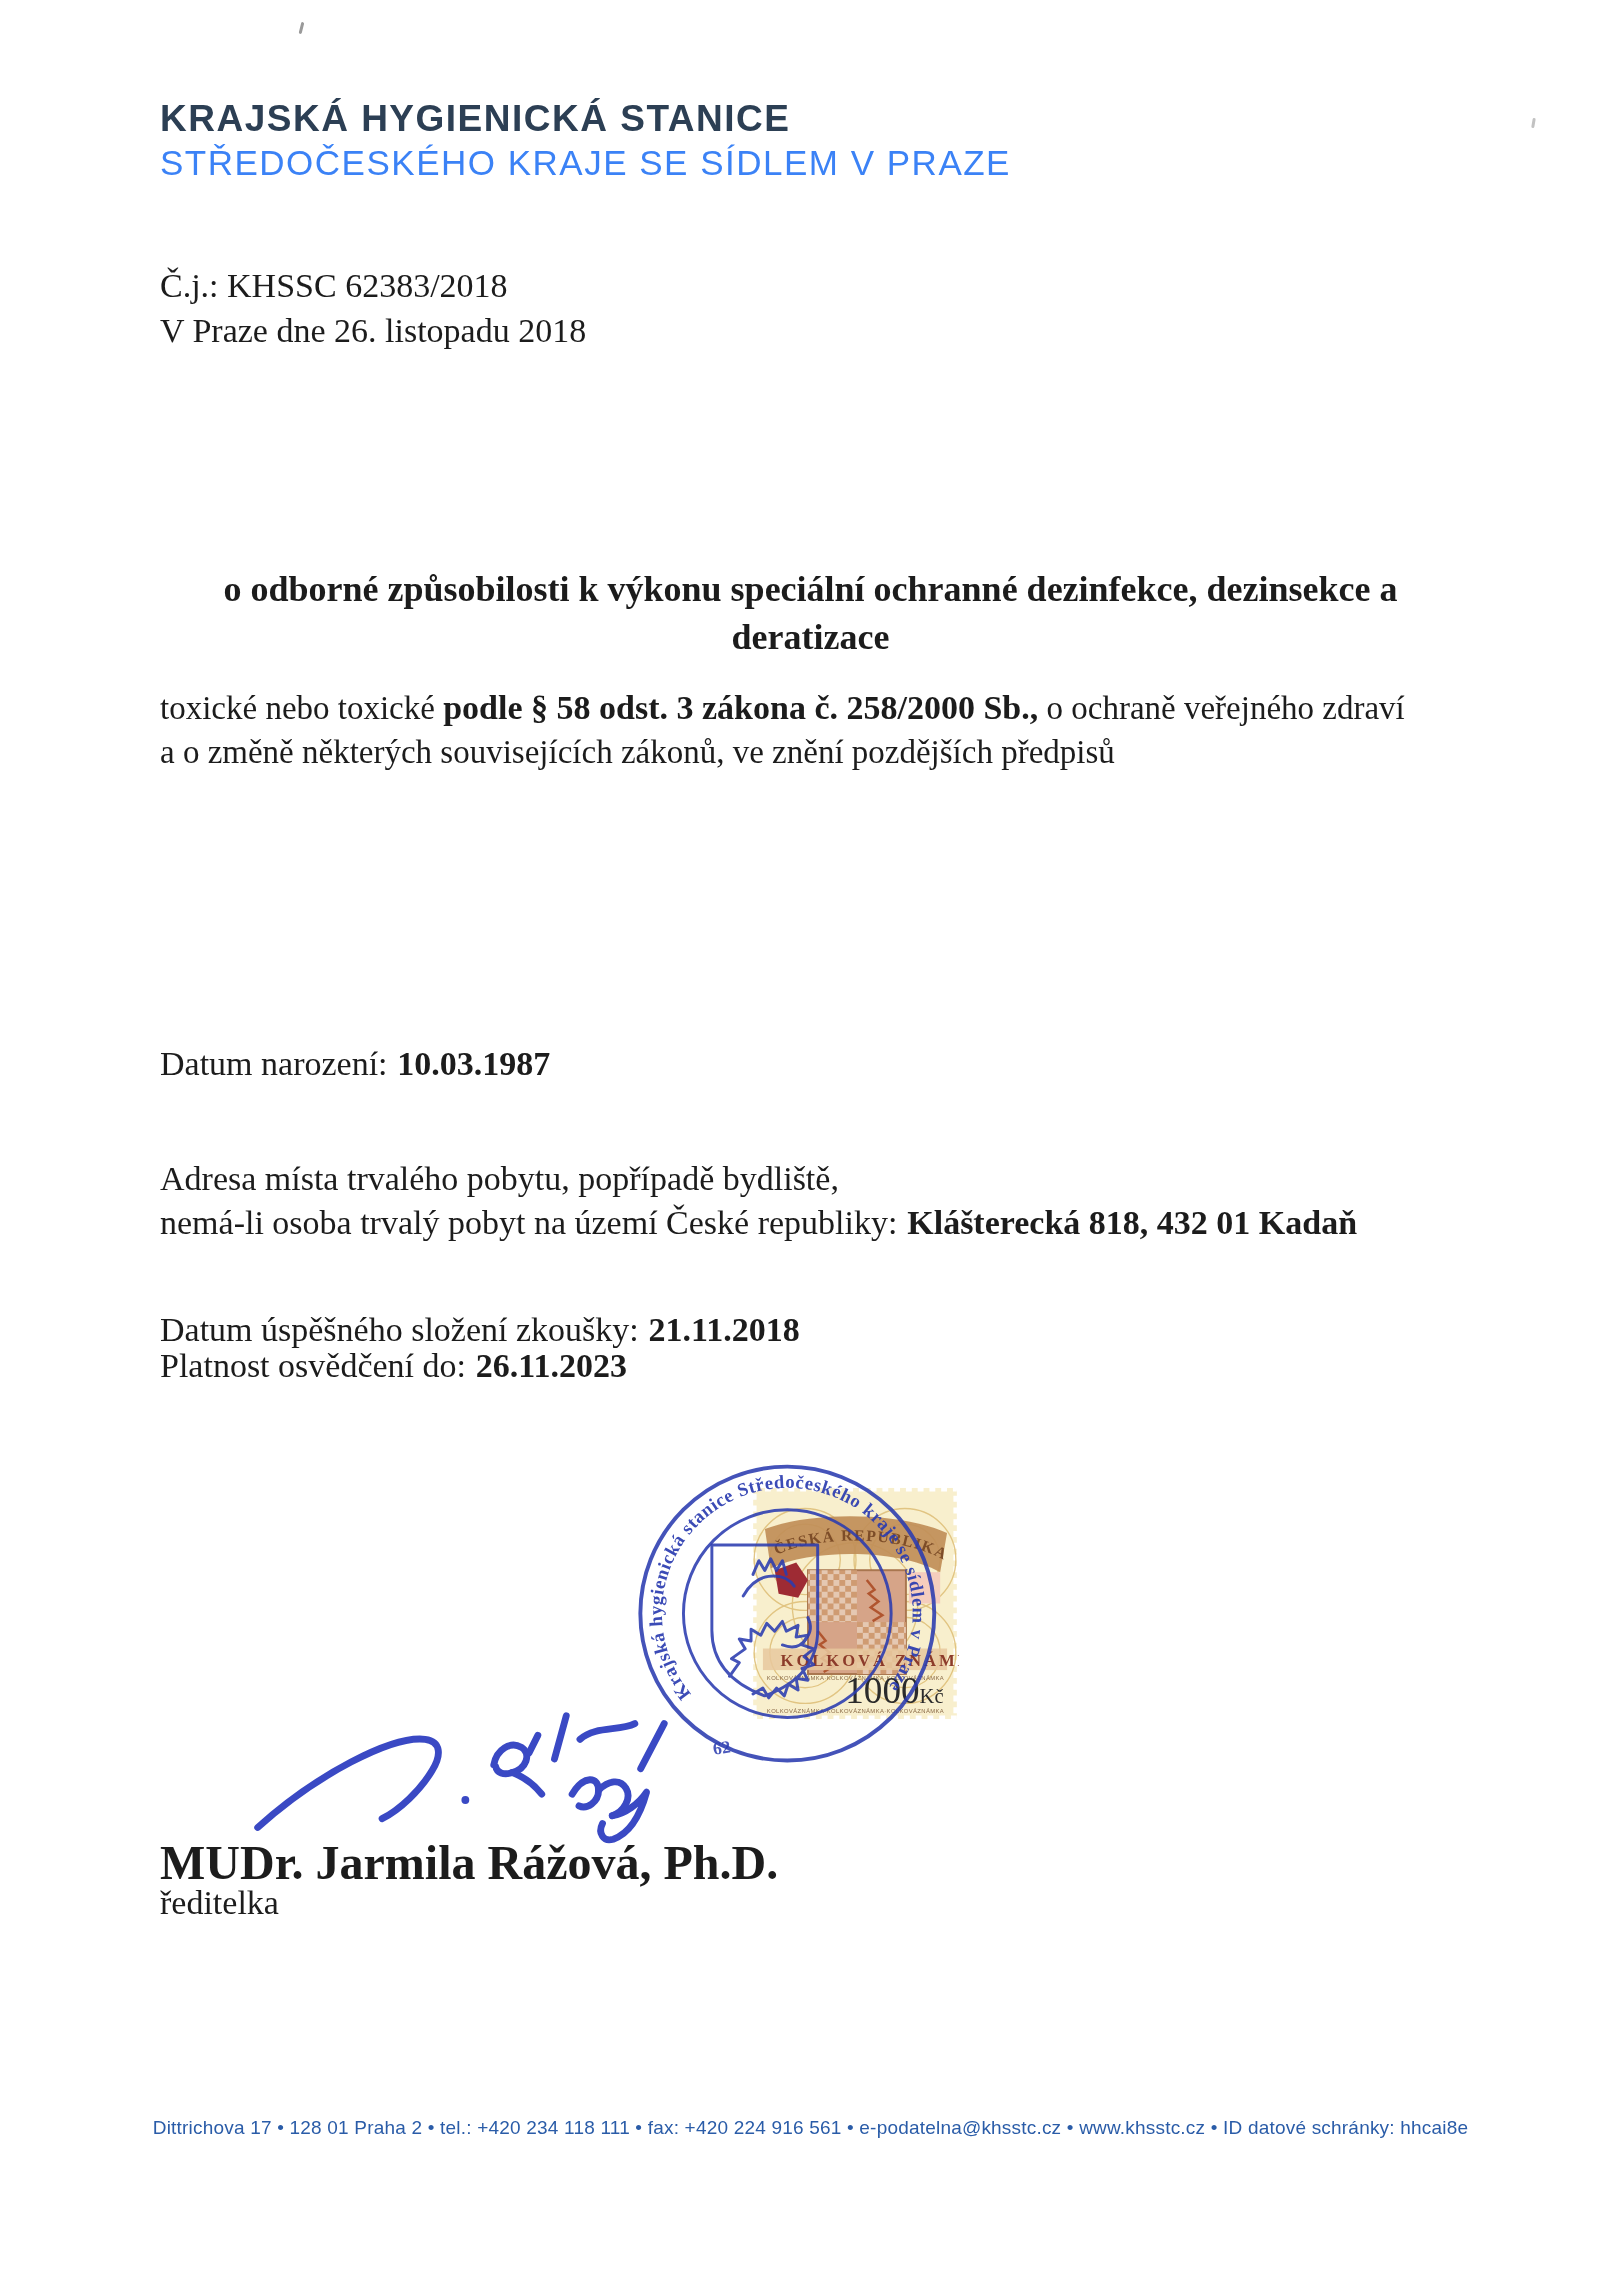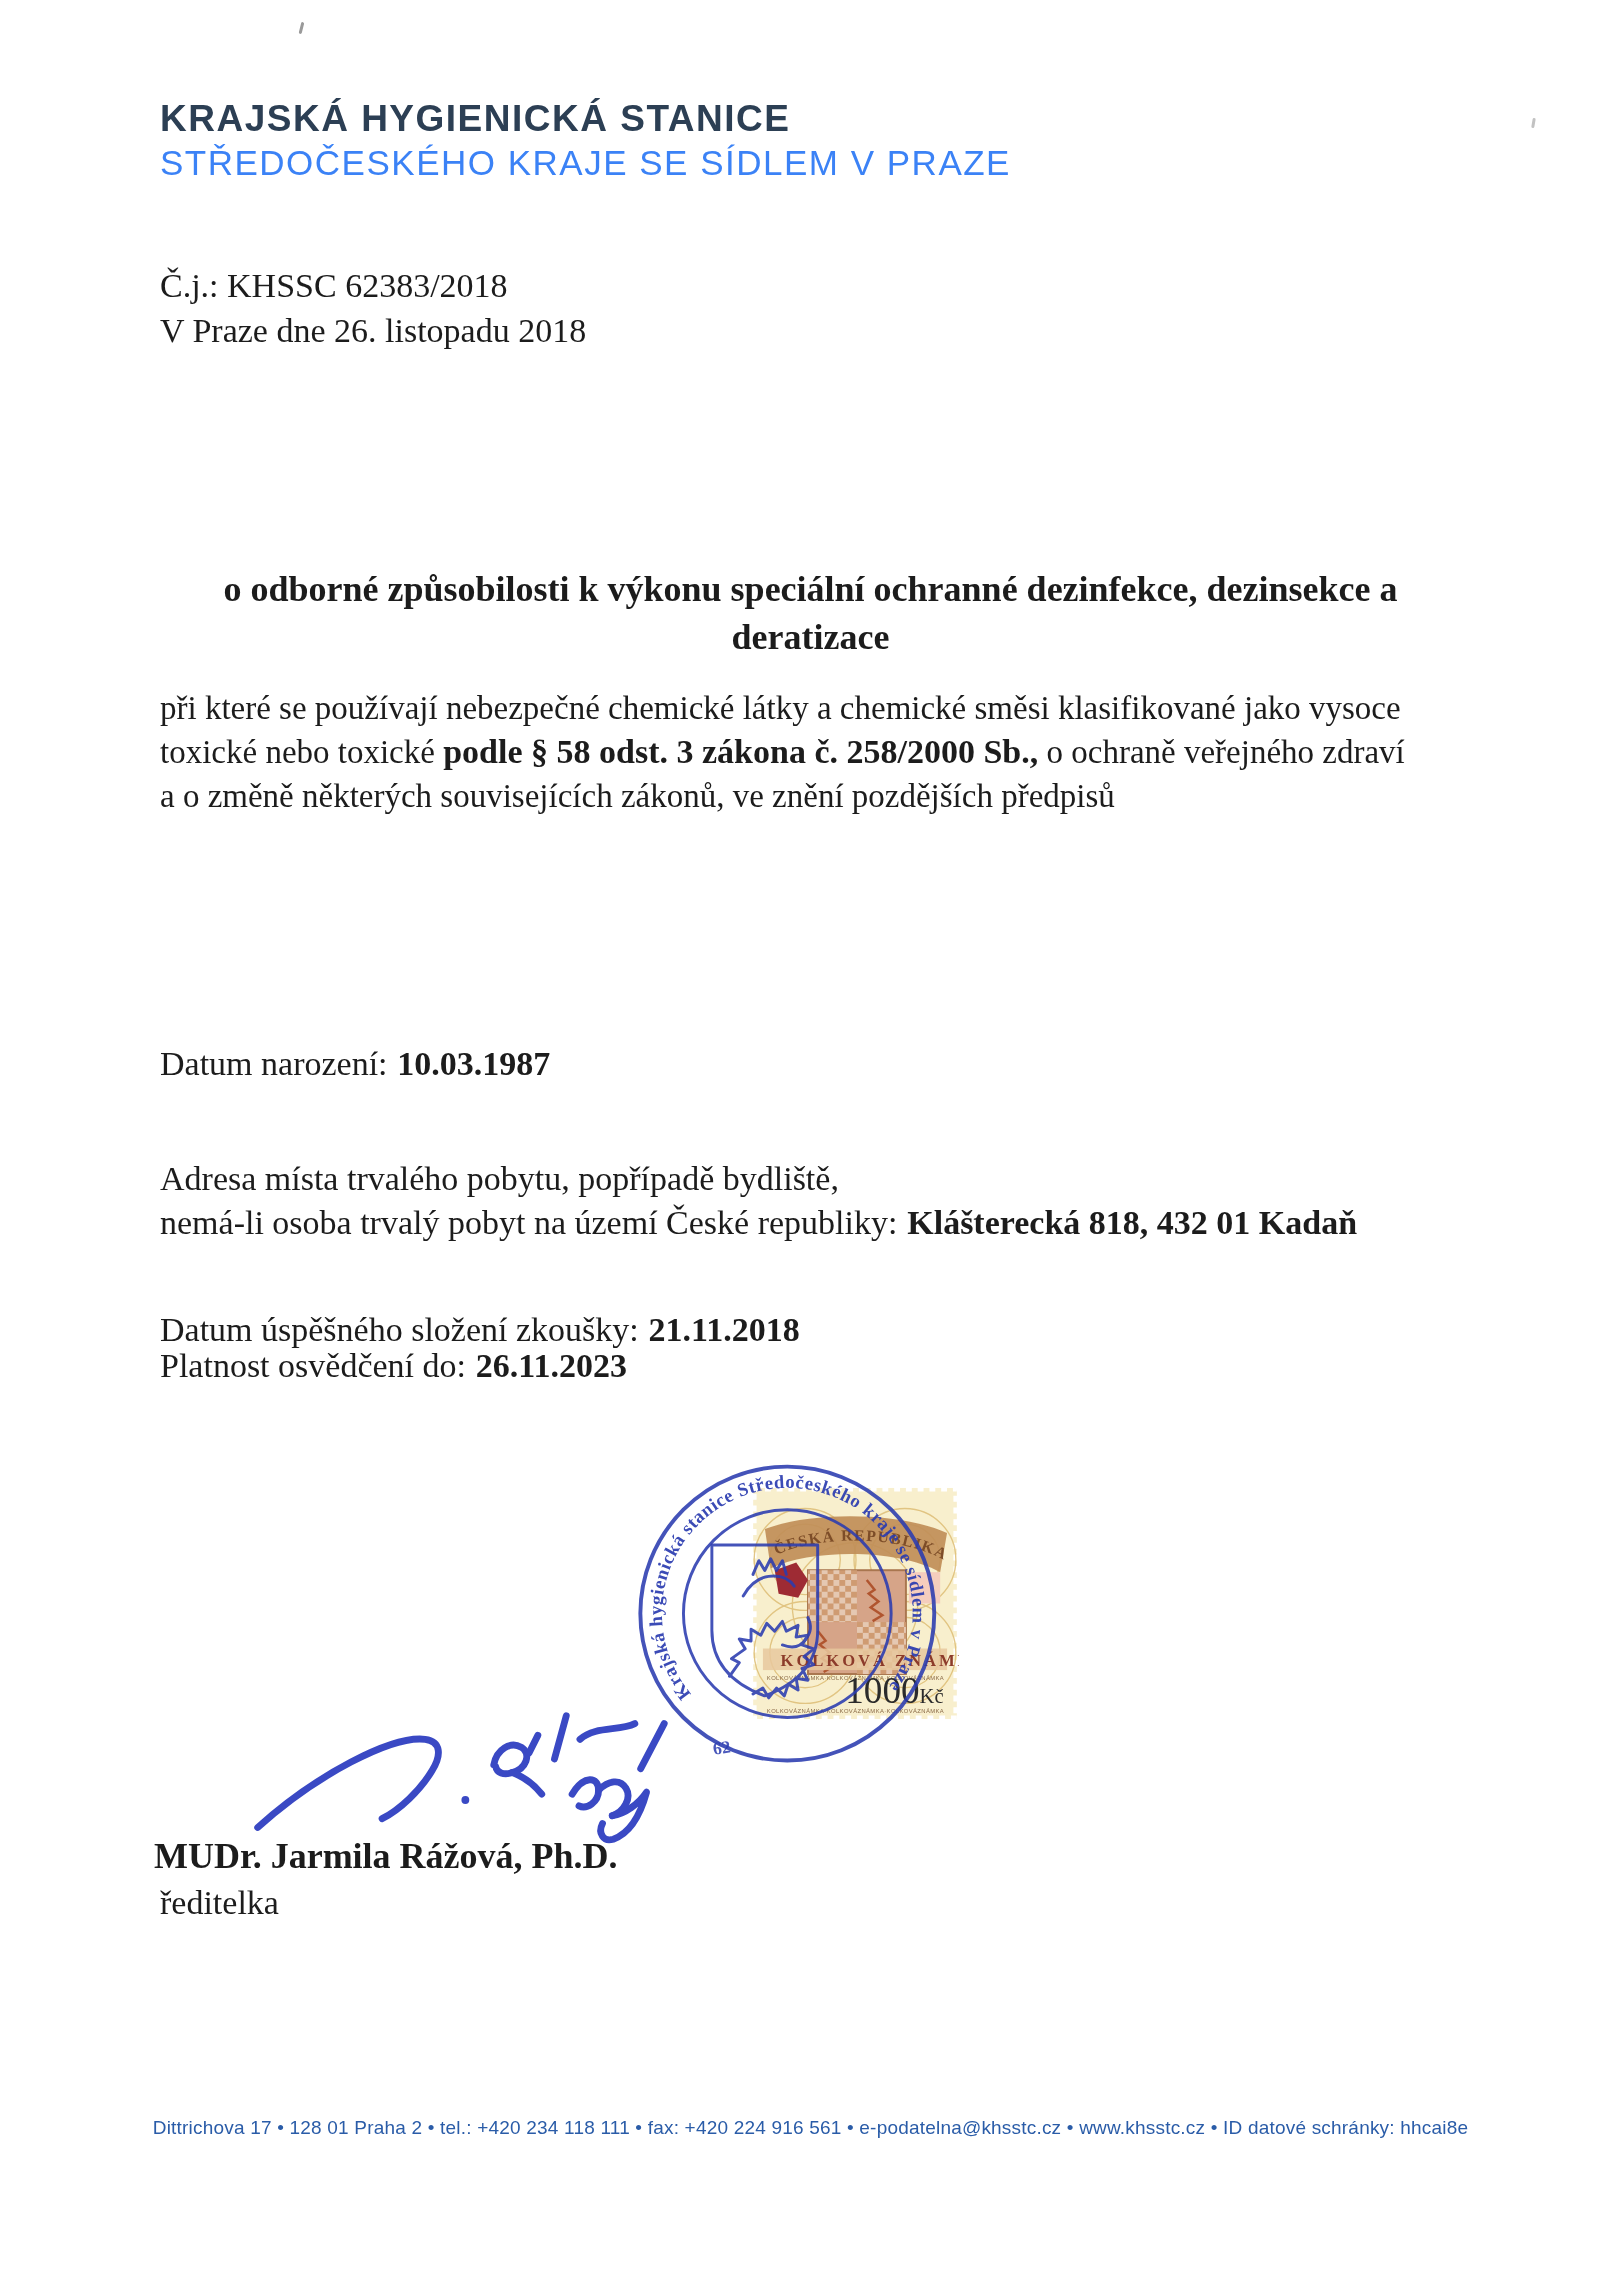--- a/index.html
+++ b/index.html
@@ -61,21 +61,21 @@
   }
   .round-stamp{
     position:absolute;left:0;top:0;width:412px;height:338px;
     z-index:2;pointer-events:none;
   }
 
   
   .signature{left:243px;top:1702px;width:431px;height:152px;z-index:3;}
 
   
-  .signatory-name{left:154px;top:1835px;font-size:36px;font-weight:bold;}
+  .signatory-name{left:160px;top:1835px;font-size:48px;font-weight:bold;}
   .signatory-role{left:160px;top:1884px;font-size:34px;}
 
   
   .footer{
     left:0;top:2117px;width:1621px;text-align:center;
     font-family:"Liberation Sans","DejaVu Sans",sans-serif;
     font-size:19px;color:#2a5ca8;letter-spacing:0.2px;
   }
 
   
@@ -97,21 +97,20 @@
     <div>Č.j.: KHSSC 62383/2018</div>
     <div>V Praze dne 26. listopadu 2018</div>
   </div>
 
   <div class="abs doc-subtitle">
     <div>o odborné způsobilosti k výkonu speciální ochranné dezinfekce, dezinsekce a</div>
     <div>deratizace</div>
   </div>
 
   <div class="abs intro">
-    <div>při které se používají nebezpečné chemické látky a chemické směsi klasifikované jako vysoce</div>
     <div><span>toxické nebo toxické </span><b>podle § 58 odst. 3 zákona č. 258/2000 Sb.,</b><span> o ochraně veřejného zdraví</span></div>
     <div>a o změně některých souvisejících zákonů, ve znění pozdějších předpisů</div>
   </div>
 
 
   <div class="abs field f-birth">
     <span>Datum narození:</span><b>10.03.1987</b>
   </div>
 
   <div class="abs field f-address">

